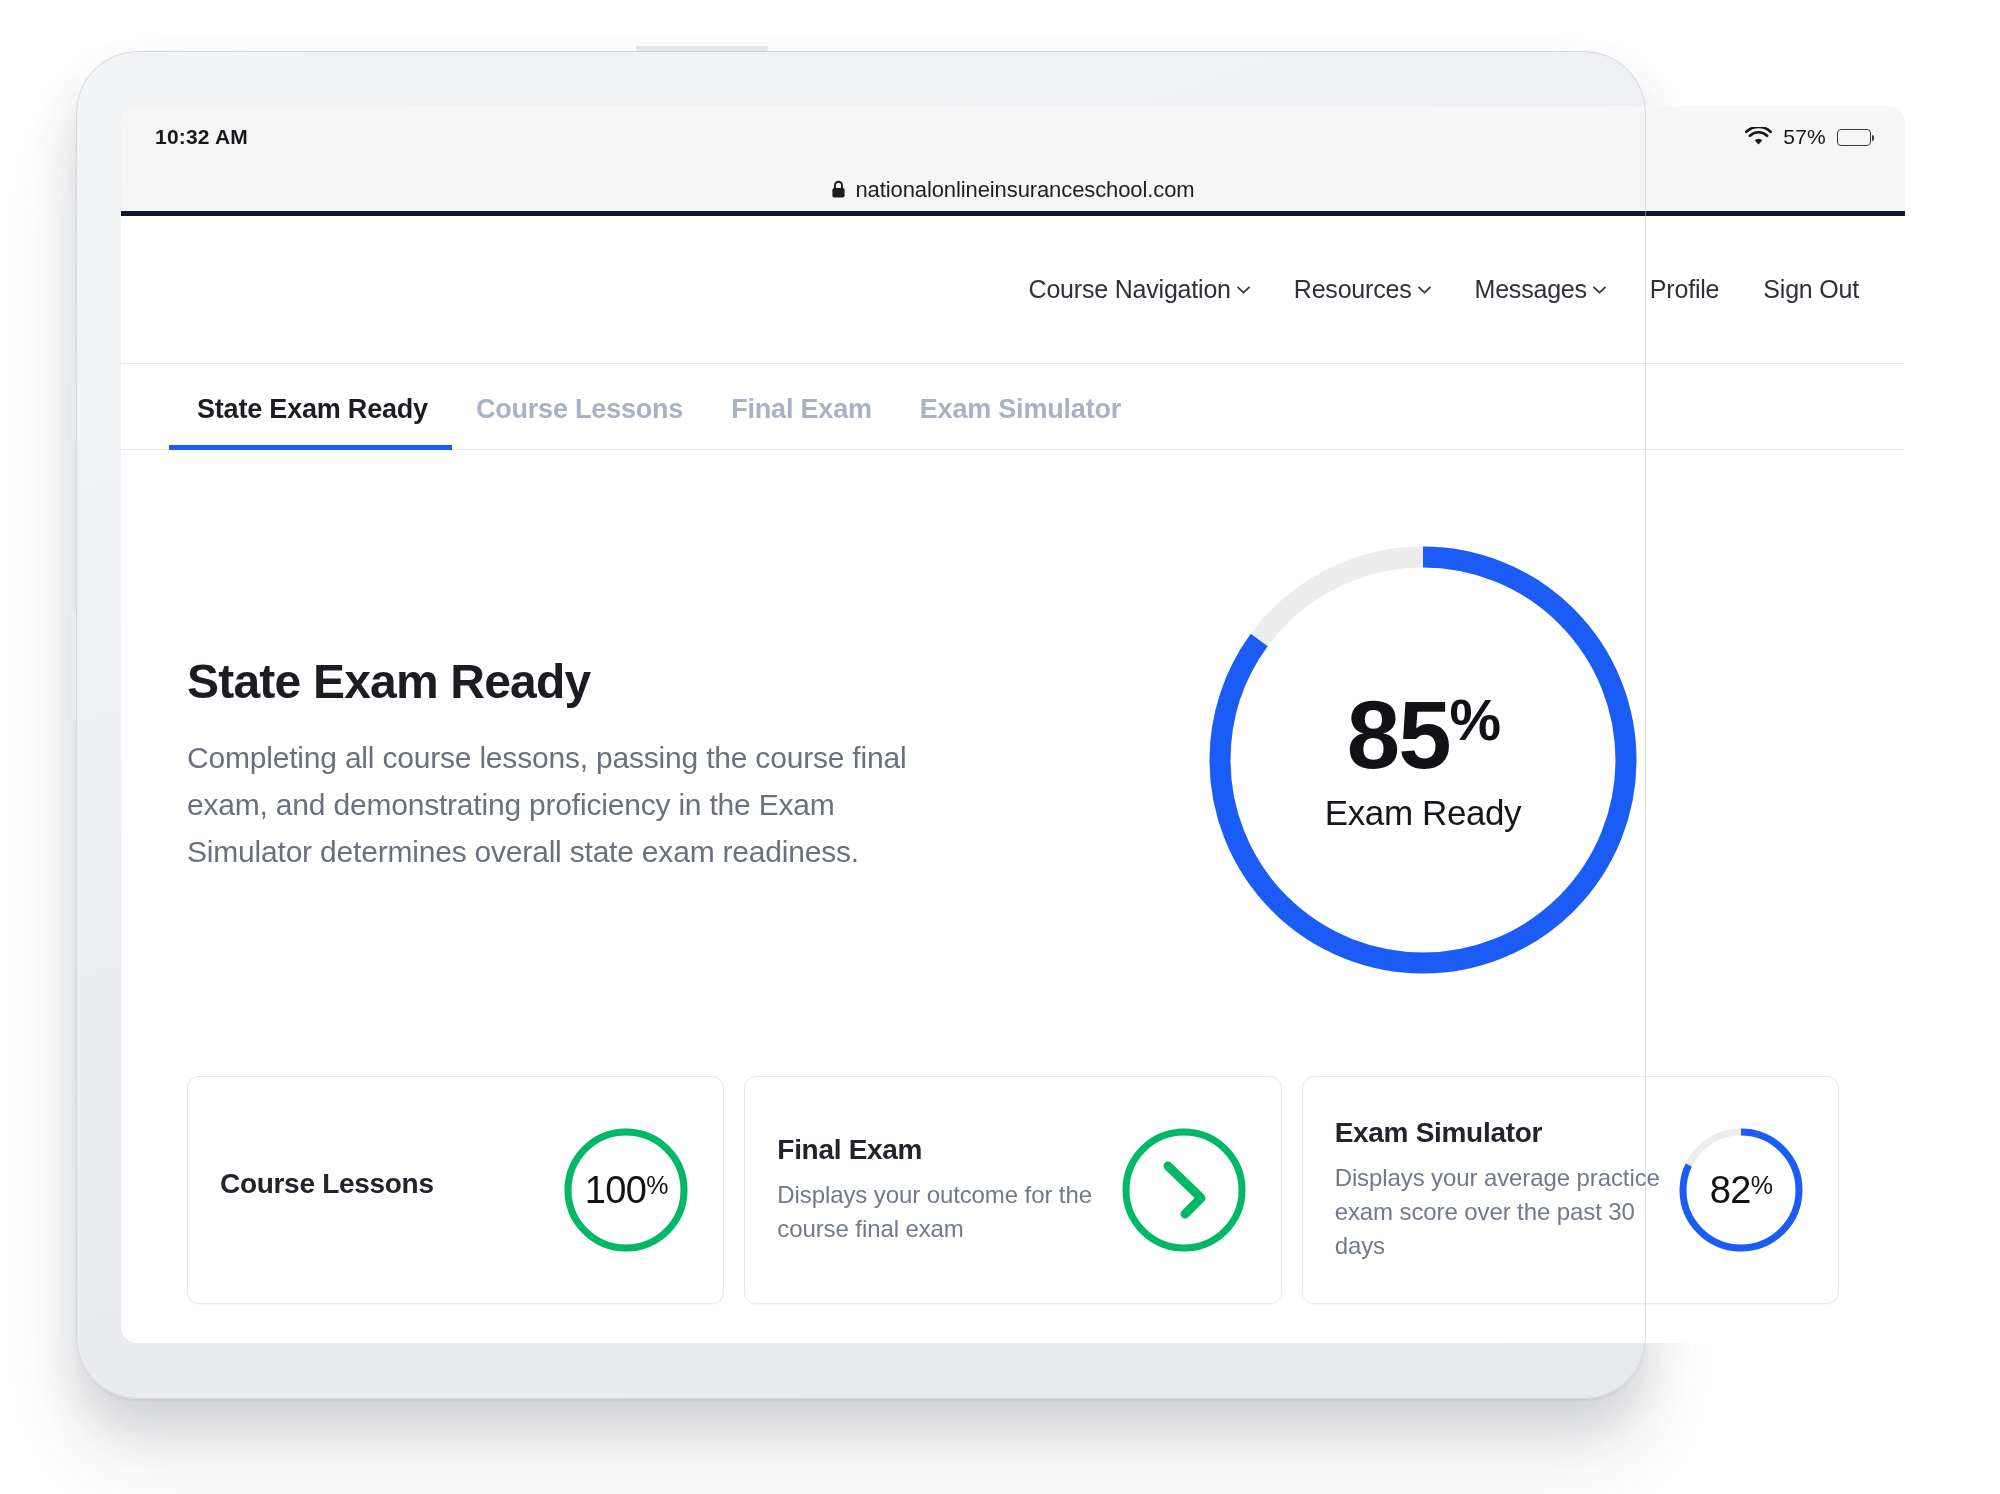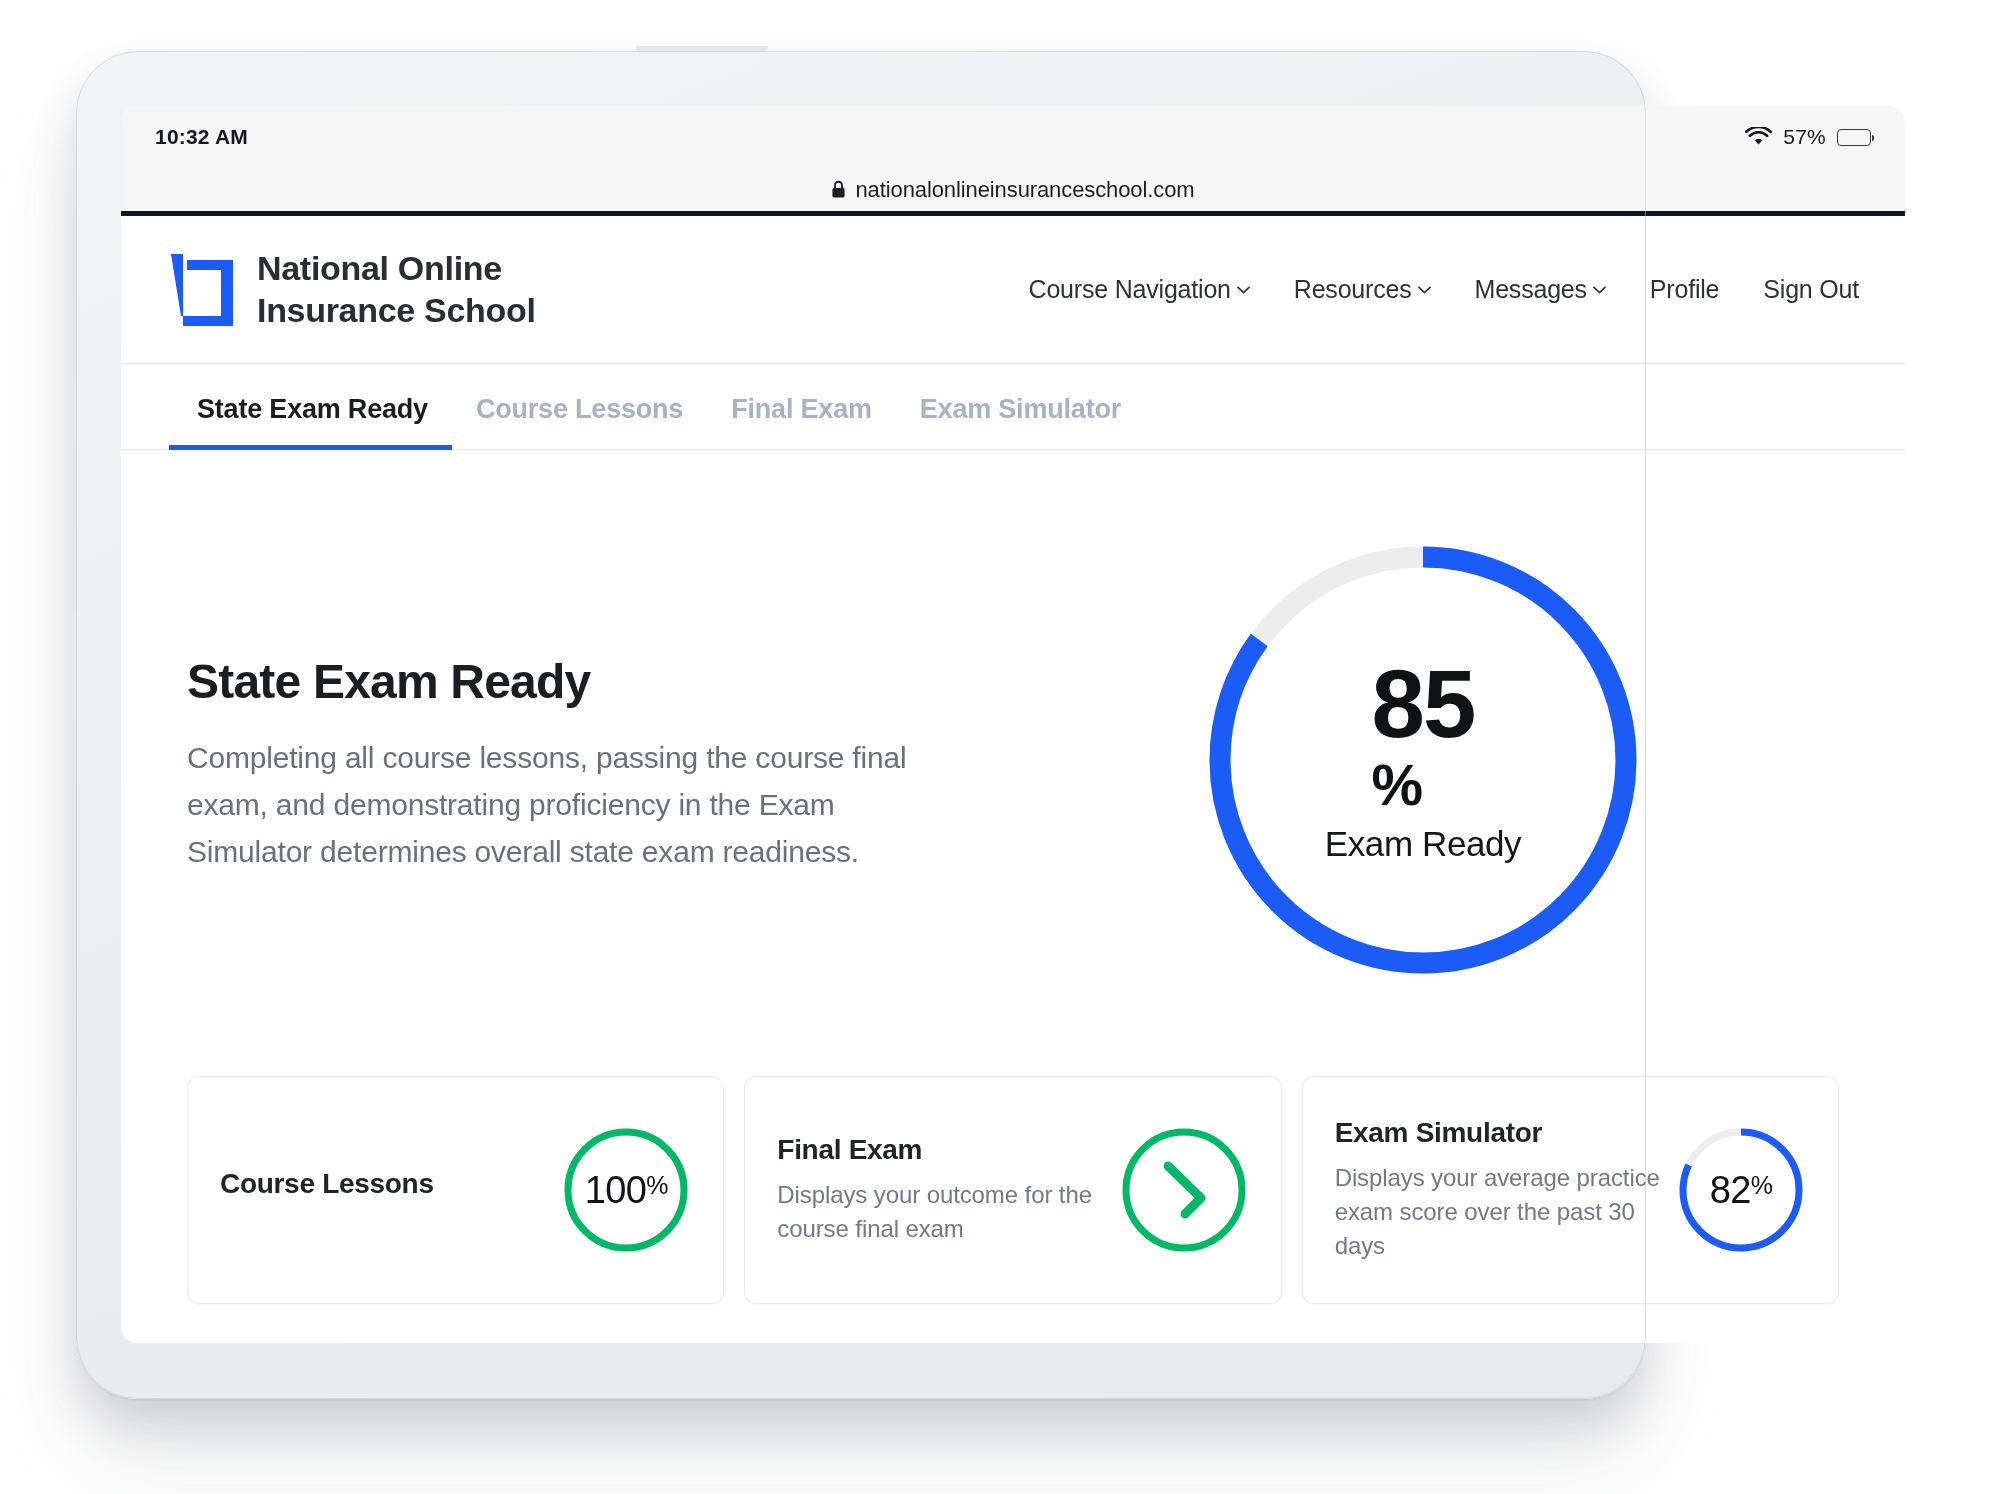--- a/index.html
+++ b/index.html
@@ -271,21 +271,20 @@
     justify-content: center;
   }
   .donut-value {
     font-size: 96px;
     font-weight: bold;
     color: #111216;
     letter-spacing: -2px;
     line-height: 1;
     display: flex;
     align-items: flex-start;
-    flex-direction: column;
   }
   .donut-value .pct {
     font-size: 58px;
     margin-top: 4px;
     font-weight: bold;
   }
   .donut-label {
     font-size: 35px;
     color: #15161a;
     margin-top: 10px;
@@ -400,30 +399,20 @@
             <path d="M4 8 V5.2 a3.5 3.5 0 0 1 7 0 V8" stroke="#1d1e21" stroke-width="1.9" fill="none"></path>
             <rect x="1.4" y="8" width="12.2" height="9.6" rx="1.8" fill="#1d1e21"></rect>
           </svg>
         </span>
         <span class="url-text">nationalonlineinsuranceschool.com</span>
       </div>
 
       <div class="site">
 
         <div class="header">
-          <div class="brand">
-            <span class="logo-mark">
-              <svg width="66" height="76" viewBox="0 0 66 76">
-                <path d="M2 2 H14 V74 H52 V64 H12 Z" fill="#1a5cf5"></path>
-                <path d="M18 8 H64 V74 H52 V18 H18 Z" fill="#1a5cf5"></path>
-              </svg>
-            </span>
-            <div class="brand-text">National Online
-Insurance School</div>
-          </div>
 
           <div class="nav">
             <div class="nav-item">
               <span>Course Navigation</span>
               <svg class="chev" viewBox="0 0 13 8">
                   <path d="M1 1.4 L6.5 6.6 L12 1.4" stroke="#2f3138" stroke-width="1.7" fill="none" stroke-linecap="round"></path>
                 </svg>
             </div>
             <div class="nav-item">
               <span>Resources</span>

